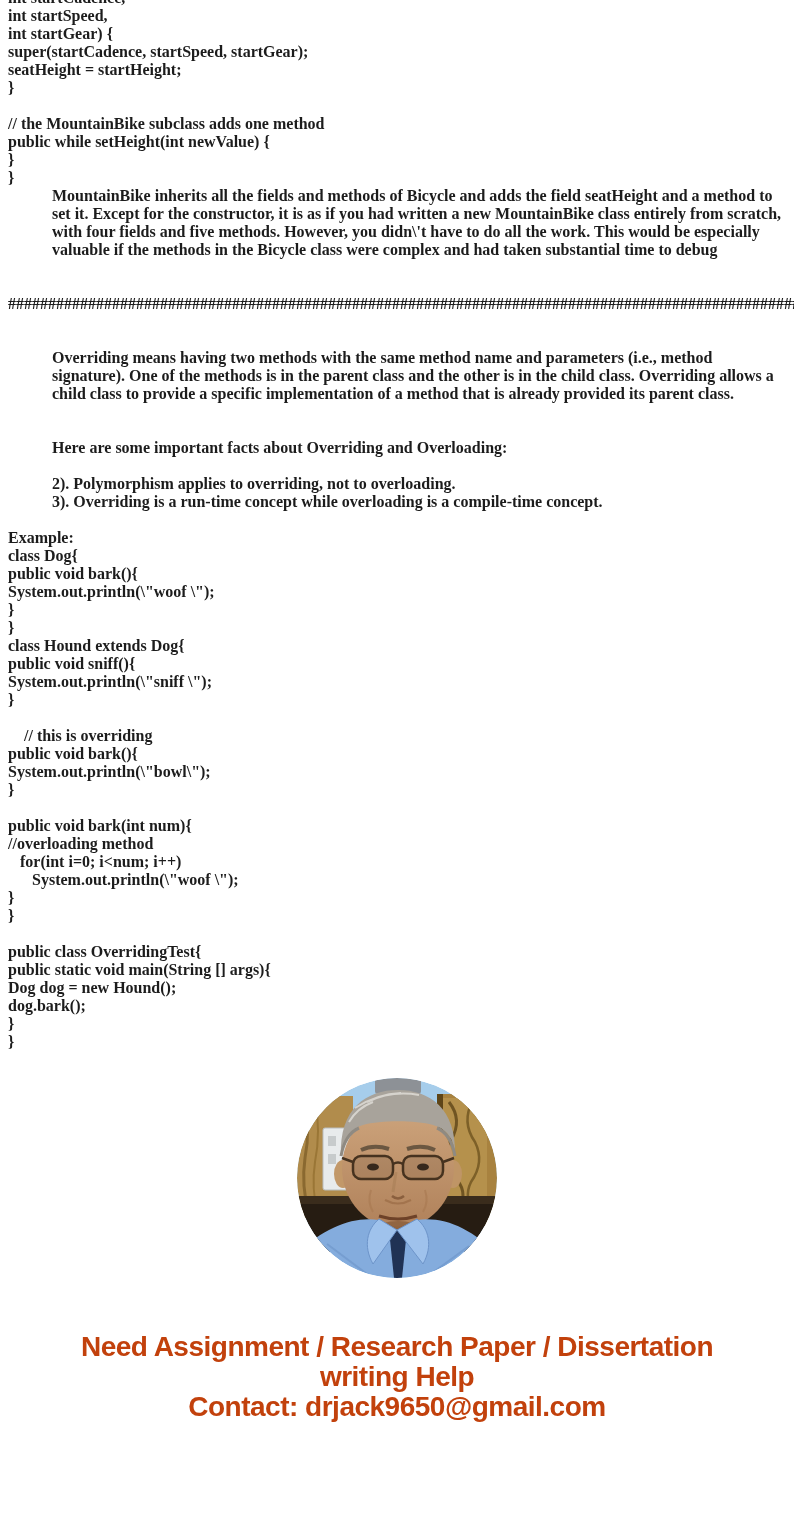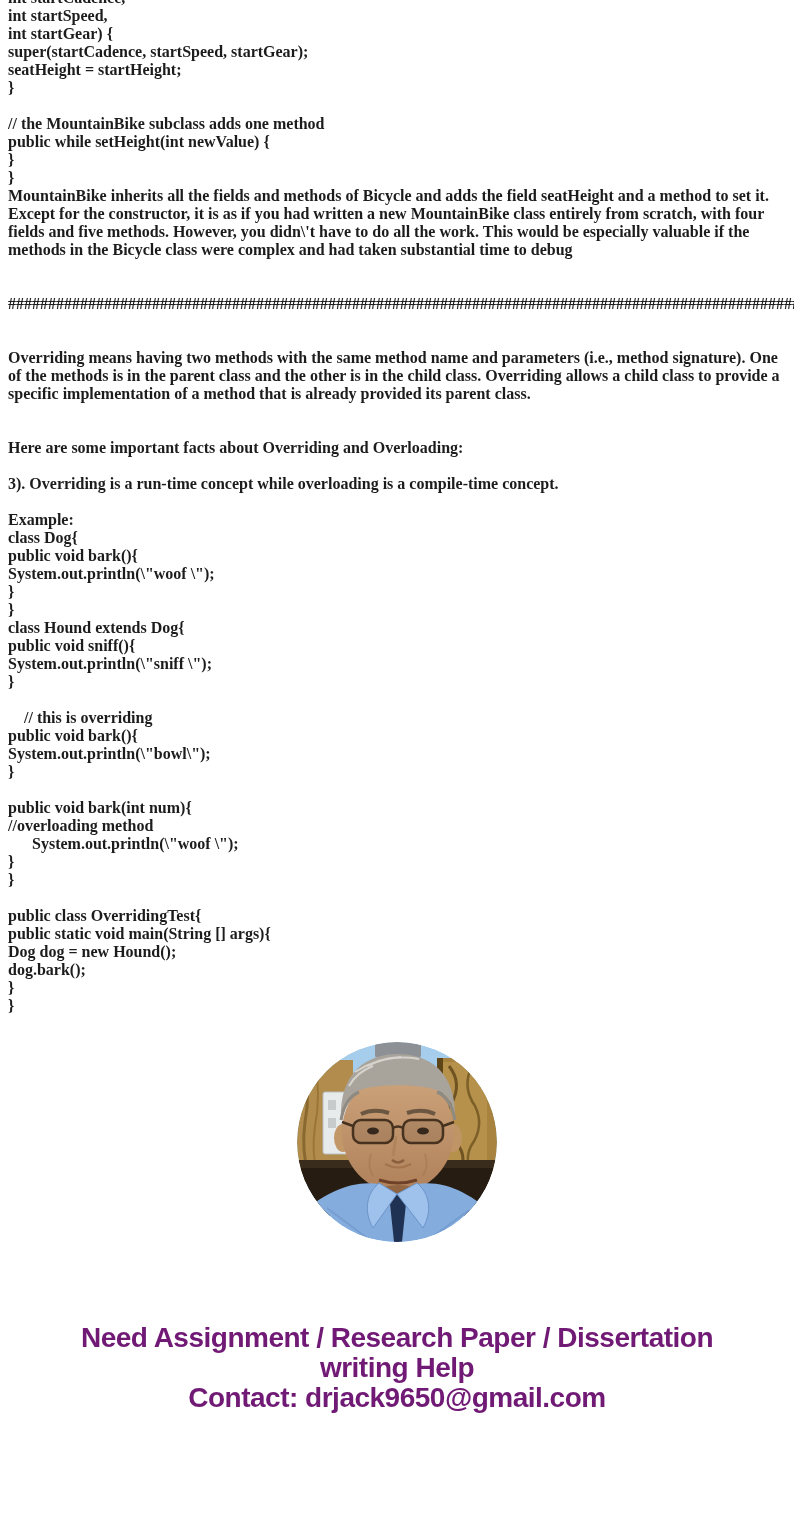--- a/index.html
+++ b/index.html
@@ -15,44 +15,44 @@
     font-size: 16px;
     line-height: 18px;
     color: #1c1c1c;
   }
   .blk {
     min-height: 18px;
     line-height: 18px;
     white-space: pre;
     font-weight: bold;
   }
-  .blk.para { white-space: pre-wrap; }
+  .blk.para { white-space: pre-wrap; margin-left: 44px; }
   .blk.gap  { white-space: pre; }
   .blk.rule {
     white-space: pre;
     overflow: hidden;
     height: 18px;
     margin-right: -8px;
   }
   .avatar-wrap {
     width: 200px; height: 200px;
     margin: 27px auto 0 auto;
     border-radius: 50%;
     overflow: hidden;
   }
   .avatar-wrap svg { display: block; }
   .footer {
-    margin-top: 81px;
+    margin-top: 54px;
     text-align: center;
     font-family: "Liberation Sans", sans-serif;
     font-weight: 700;
     font-size: 28px;
     line-height: 30px;
     letter-spacing: -0.5px;
-    color: #701a75;
+    color: #c2410c;
   }
 </style>
 </head>
 <body>
 
 <div class="page">
 
   <div class="doc">
       <div class="blk code">int startCadence,</div>
       <div class="blk code">int startSpeed,</div>
@@ -69,40 +69,42 @@
       <div class="blk gap"></div>
       <div class="blk gap"></div>
       <div class="blk rule">########################################################################################################################</div>
       <div class="blk gap"></div>
       <div class="blk gap"></div>
       <div class="blk para">Overriding means having two methods with the same method name and parameters (i.e., method signature). One of the methods is in the parent class and the other is in the child class. Overriding allows a child class to provide a specific implementation of a method that is already provided its parent class.</div>
       <div class="blk gap"></div>
       <div class="blk gap"></div>
       <div class="blk para">Here are some important facts about Overriding and Overloading:</div>
       <div class="blk gap"></div>
+      <div class="blk para">2). Polymorphism applies to overriding, not to overloading.</div>
       <div class="blk para">3). Overriding is a run-time concept while overloading is a compile-time concept.</div>
       <div class="blk gap"></div>
       <div class="blk code">Example:</div>
       <div class="blk code">class Dog{</div>
       <div class="blk code">public void bark(){</div>
       <div class="blk code">System.out.println(\"woof \");</div>
       <div class="blk code">}</div>
       <div class="blk code">}</div>
       <div class="blk code">class Hound extends Dog{</div>
       <div class="blk code">public void sniff(){</div>
       <div class="blk code">System.out.println(\"sniff \");</div>
       <div class="blk code">}</div>
       <div class="blk gap"></div>
       <div class="blk code">    // this is overriding</div>
       <div class="blk code">public void bark(){</div>
       <div class="blk code">System.out.println(\"bowl\");</div>
       <div class="blk code">}</div>
       <div class="blk gap"></div>
       <div class="blk code">public void bark(int num){</div>
       <div class="blk code">//overloading method</div>
+      <div class="blk code">   for(int i=0; i&lt;num; i++)</div>
       <div class="blk code">      System.out.println(\"woof \");</div>
       <div class="blk code">}</div>
       <div class="blk code">}</div>
       <div class="blk gap"></div>
       <div class="blk code">public class OverridingTest{</div>
       <div class="blk code">public static void main(String [] args){</div>
       <div class="blk code">Dog dog = new Hound();</div>
       <div class="blk code">dog.bark();</div>
       <div class="blk code">}</div>
       <div class="blk code">}</div>

